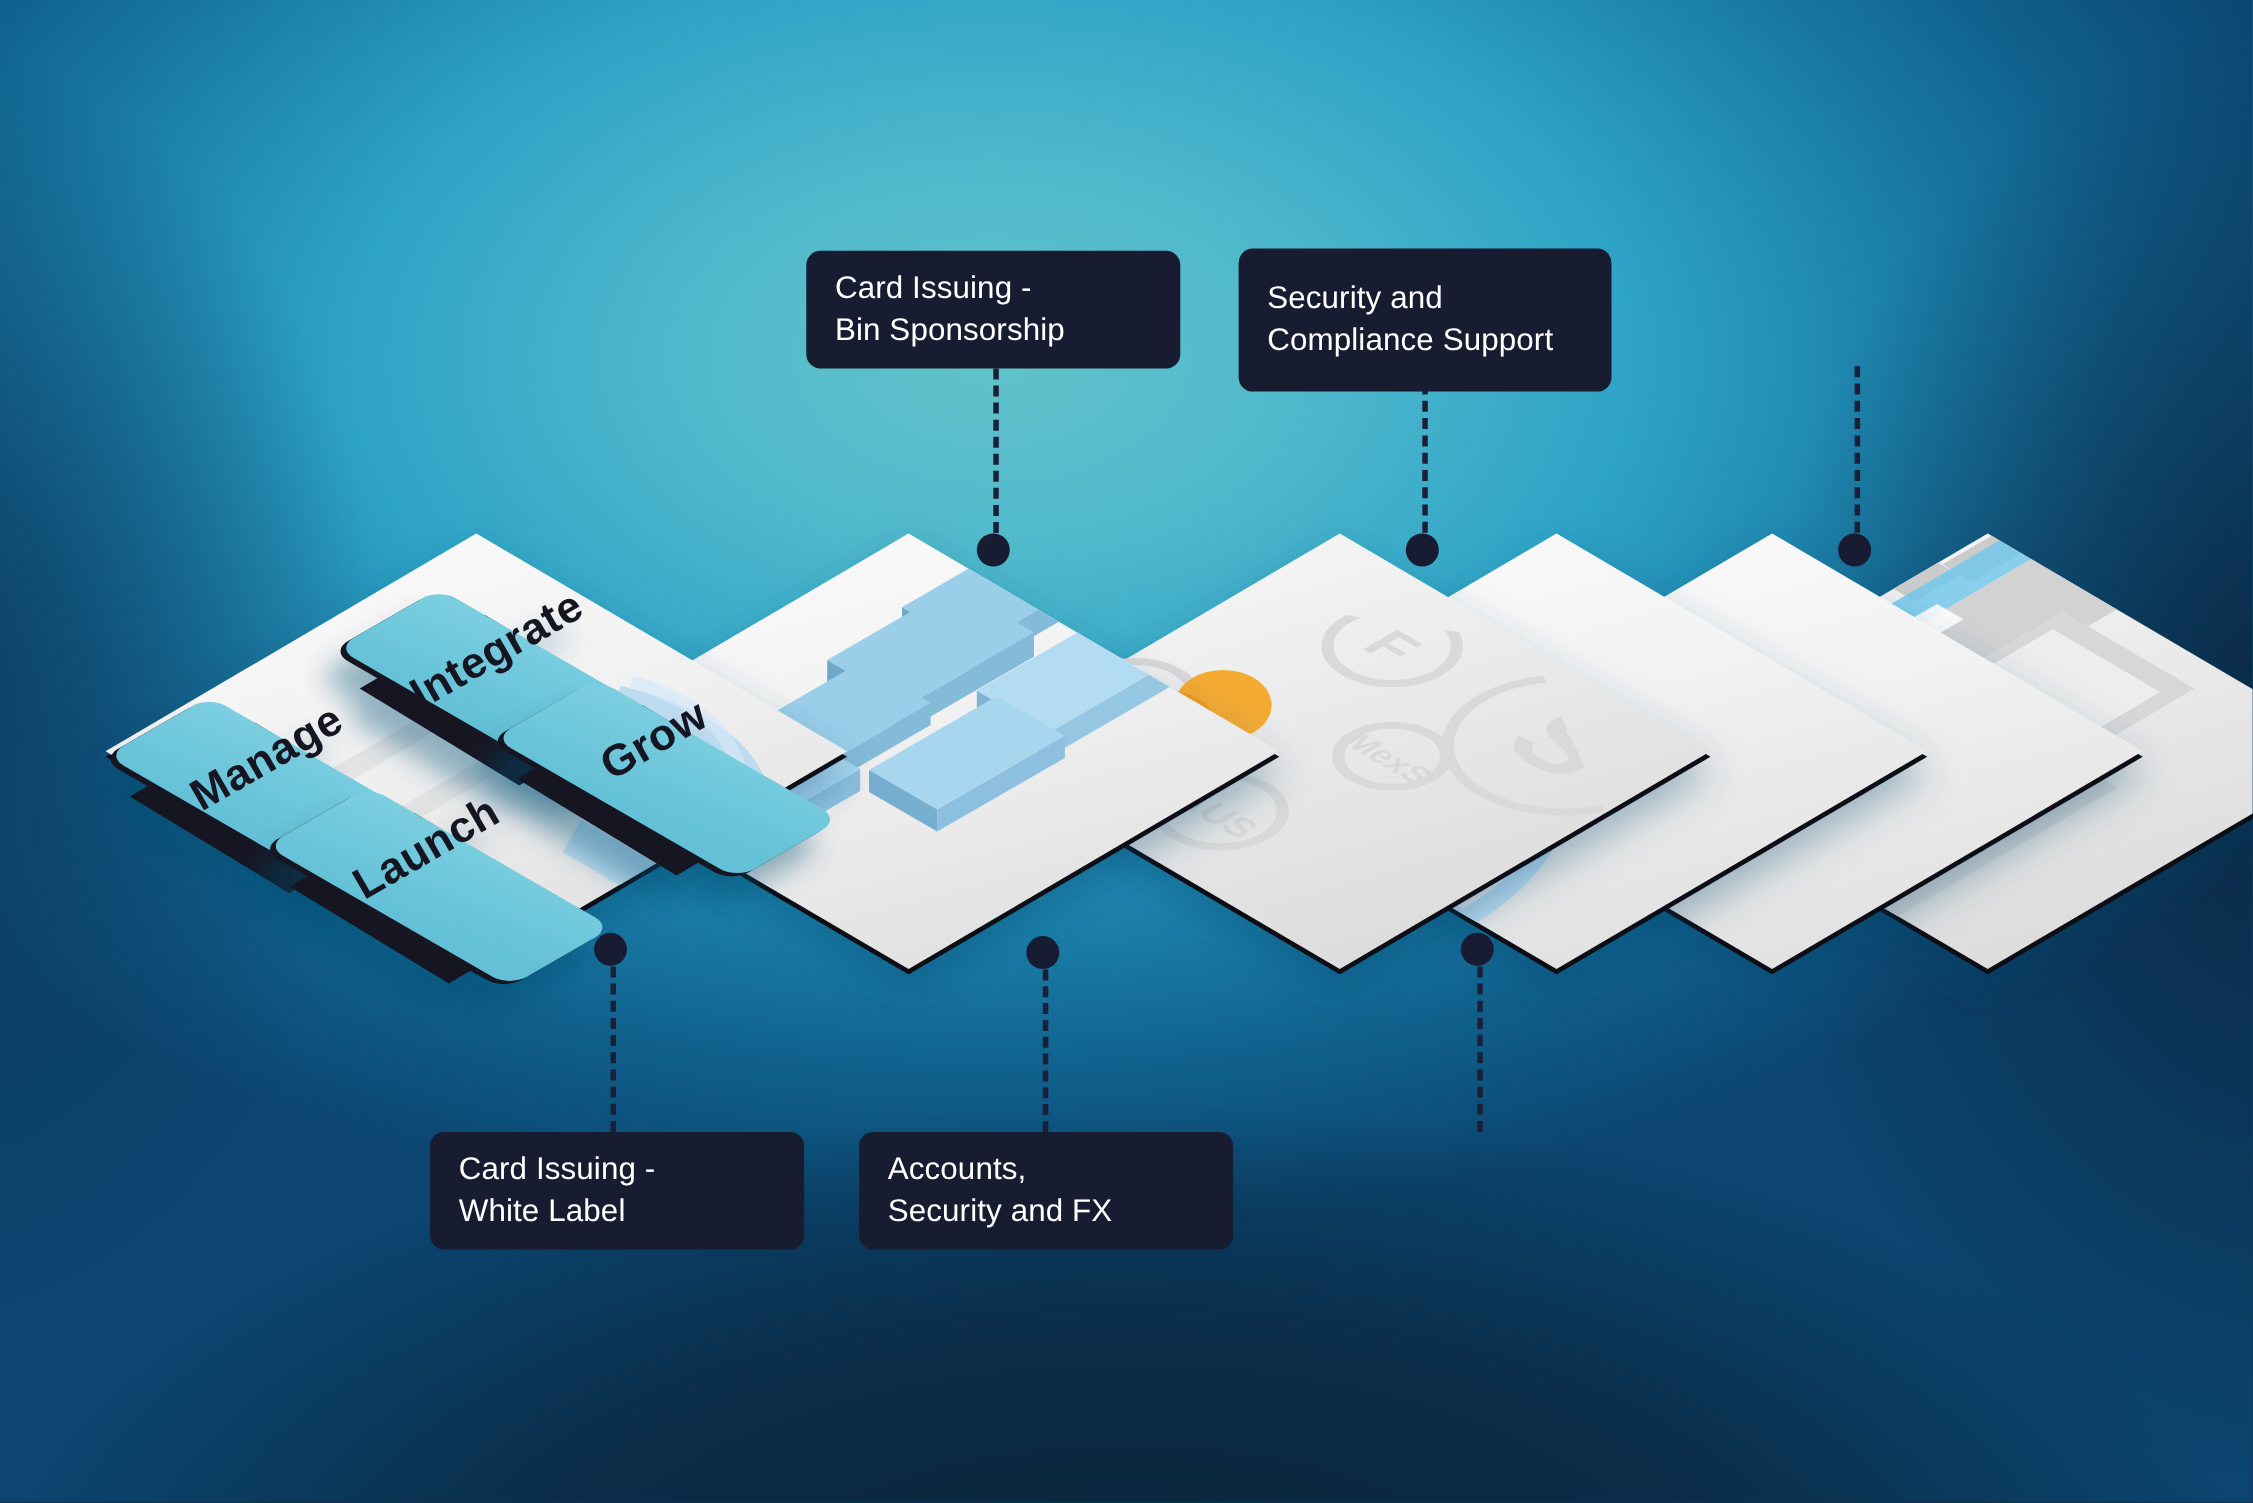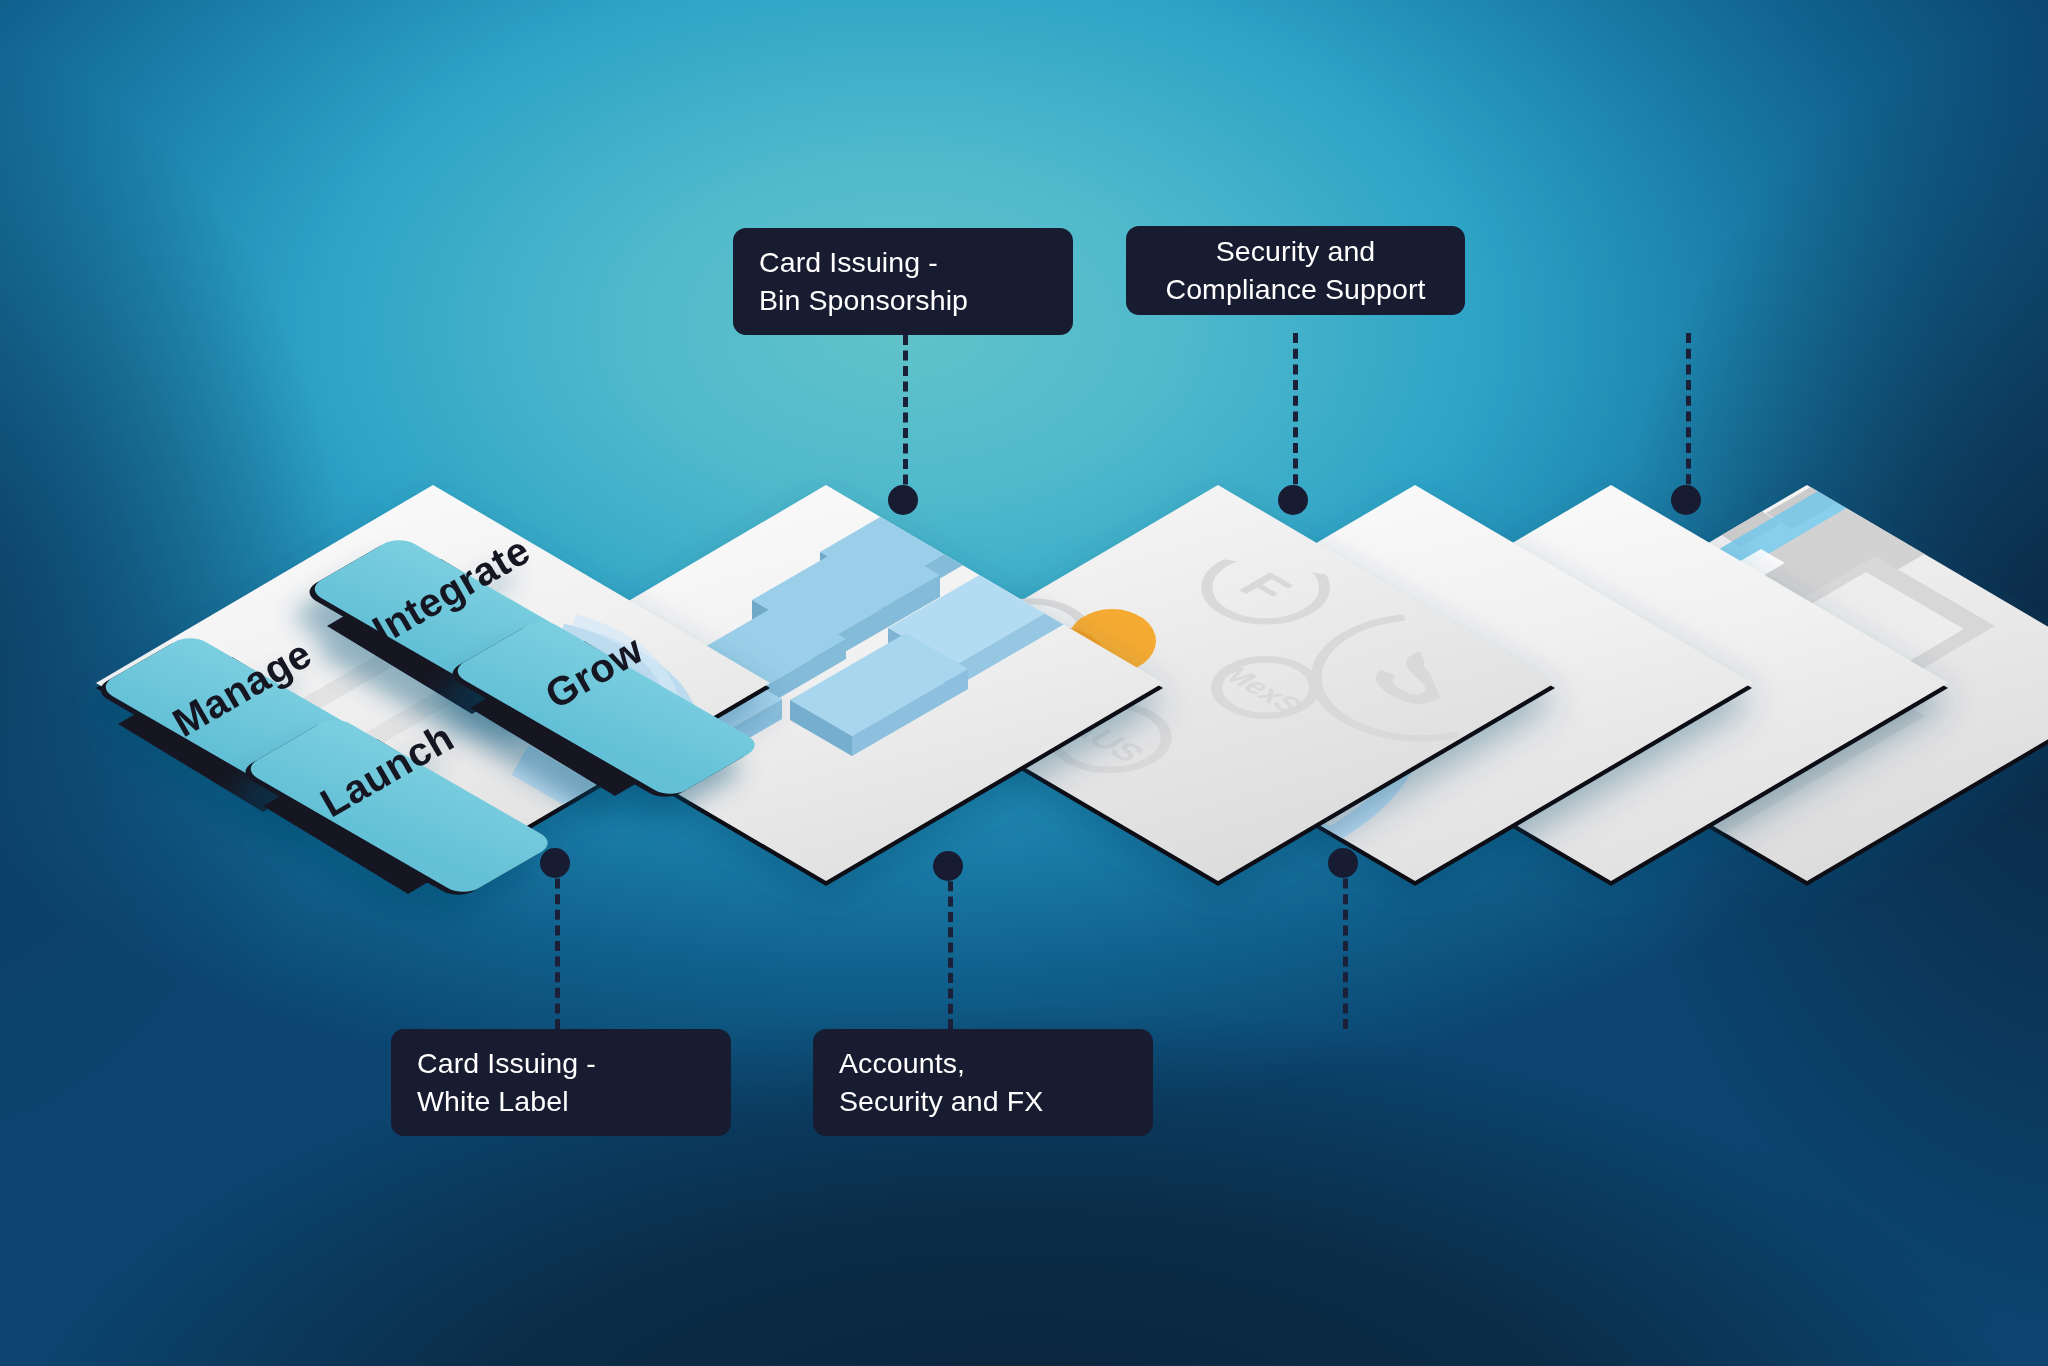--- a/index.html
+++ b/index.html
@@ -347,29 +347,29 @@
   <div class="dot" style="left:948px; top:866px;"></div>
 
   <div class="connector" style="left:1343px; top:863px; height:166px;"></div>
   <div class="dot" style="left:1343px; top:863px;"></div>
 
   <div class="callout" style="left:733px; top:228px; width:340px; height:107px;">
     <span>Card Issuing -</span>
     <span>Bin Sponsorship</span>
   </div>
 
-  <div class="callout" style="left:1126px; top:226px; width:339px; height:89px;align-items:center;">
+  <div class="callout" style="left:1126px; top:226px; width:339px; height:130px;">
     <span>Security and</span>
     <span>Compliance Support</span>
   </div>
 
 
   <div class="callout" style="left:391px; top:1029px; width:340px; height:107px;">
     <span>Card Issuing -</span>
     <span>White Label</span>
   </div>
 
-  <div class="callout" style="left:781px; top:1029px; width:340px; height:107px;margin-left:32px;">
+  <div class="callout" style="left:781px; top:1029px; width:340px; height:107px;">
     <span>Accounts,</span>
     <span>Security and FX</span>
   </div>
 
 </div>
 
 </body></html>

